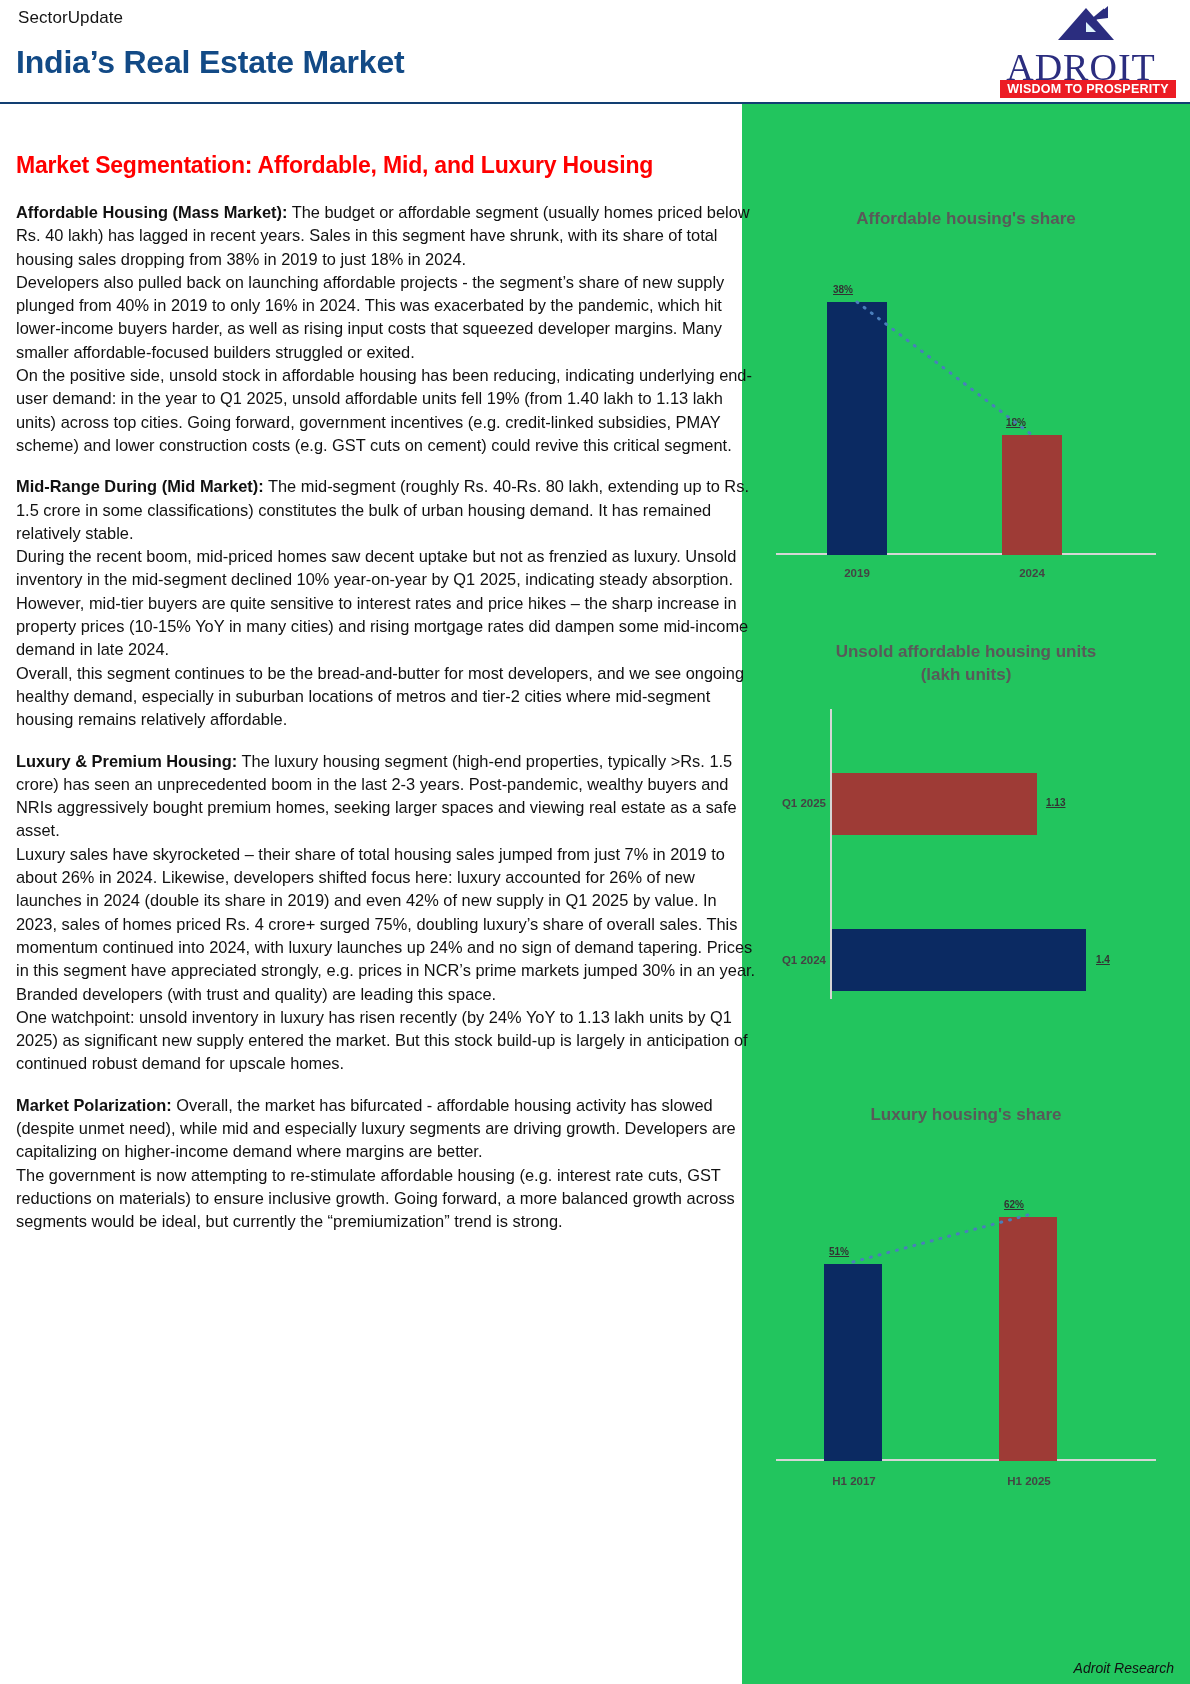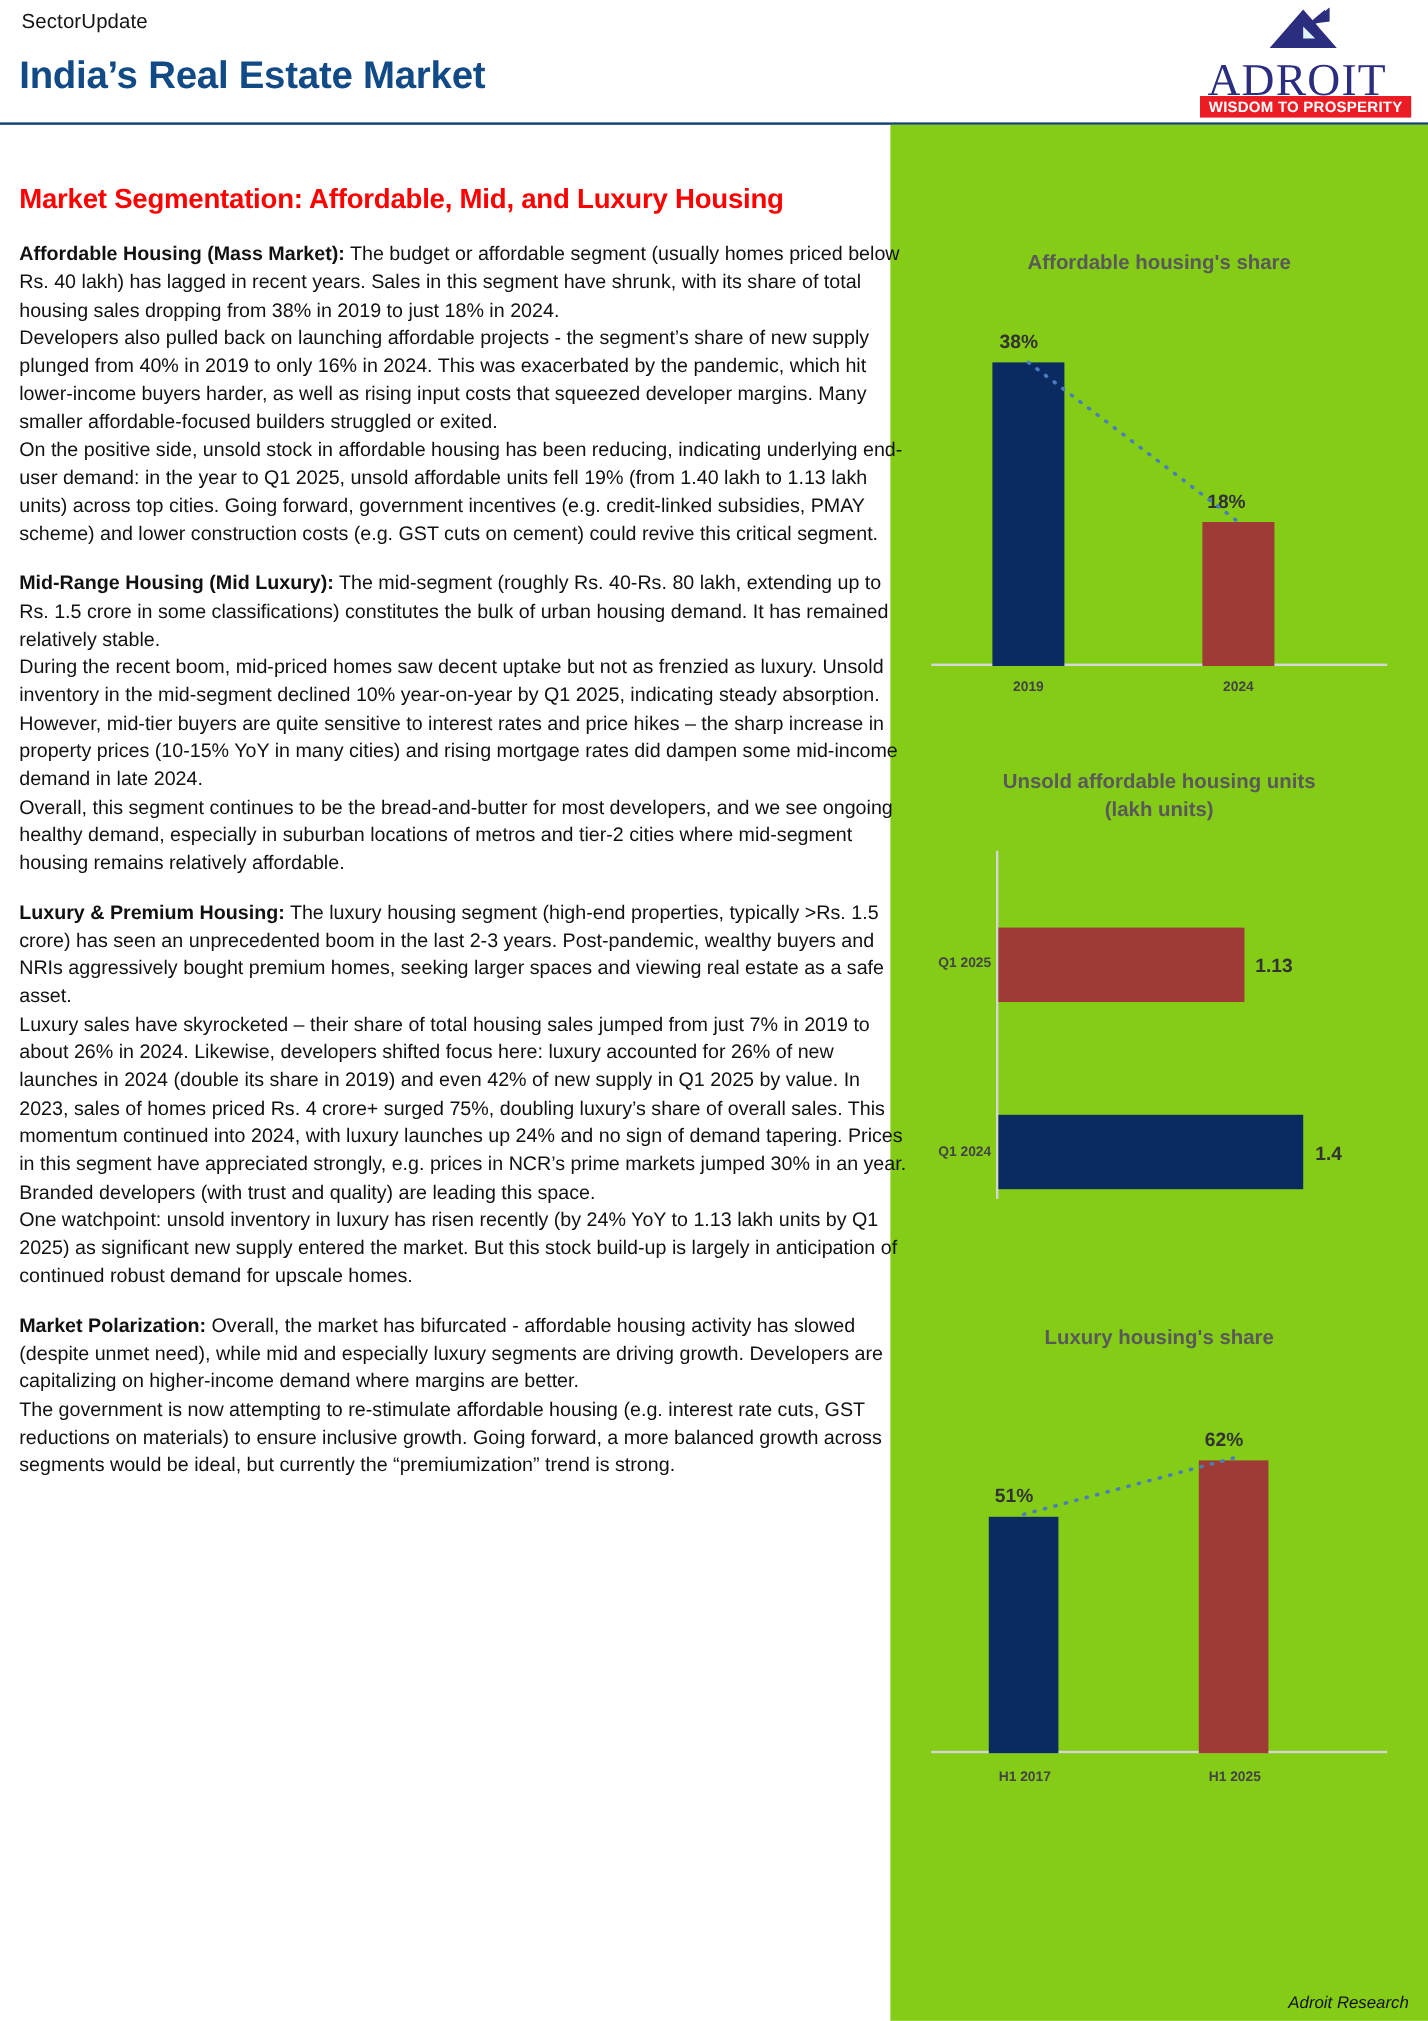--- a/index.html
+++ b/index.html
@@ -88,21 +88,21 @@
   .page-body {
     position: relative;
     height: 1580px;
   }
   .right-panel {
     position: absolute;
     right: 0;
     top: 0;
     width: 448px;
     height: 1580px;
-    background: #84cc16;
+    background: #22c55e;
   }
   .left-col {
     position: absolute;
     left: 16px;
     top: 0;
     width: 740px;
     margin-top: 20px;
   }
 
   .section-title {
@@ -154,24 +154,25 @@
   }
   .axis-line-v {
     position: absolute;
     top: 0;
     bottom: 0;
     width: 2px;
     background: #d6d6d6;
   }
   .val-label {
     position: absolute;
-    font-size: 16px;
+    font-size: 10px;
     font-weight: bold;
     color: #333333;
     white-space: nowrap;
+    text-decoration: underline;
   }
   .cat-label {
     position: absolute;
     font-size: 11.5px;
     font-weight: bold;
     color: #444444;
     white-space: nowrap;
     text-align: center;
   }
   .connector {
@@ -278,21 +279,21 @@
   </div>
 
   <div class="left-col">
     <div class="section-title">Market Segmentation: Affordable, Mid, and Luxury Housing</div>
 
     <div id="paras">
         <p class="para"><span class="lead">Affordable Housing (Mass Market):</span><span> The budget or affordable segment (usually homes priced below Rs. 40 lakh) has lagged in recent years. Sales in this segment have shrunk, with its share of total housing sales dropping from 38% in 2019 to just 18% in 2024.</span></p>
         <p class="para"><span>Developers also pulled back on launching affordable projects - the segment’s share of new supply plunged from 40% in 2019 to only 16% in 2024. This was exacerbated by the pandemic, which hit lower-income buyers harder, as well as rising input costs that squeezed developer margins. Many smaller affordable-focused builders struggled or exited.</span></p>
         <p class="para"><span>On the positive side, unsold stock in affordable housing has been reducing, indicating underlying end-user demand: in the year to Q1 2025, unsold affordable units fell 19% (from 1.40 lakh to 1.13 lakh units) across top cities. Going forward, government incentives (e.g. credit-linked subsidies, PMAY scheme) and lower construction costs (e.g. GST cuts on cement) could revive this critical segment.</span></p>
         <div class="para-gap"></div>
-        <p class="para"><span class="lead">Mid-Range Housing (Mid Luxury):</span><span> The mid-segment (roughly Rs. 40-Rs. 80 lakh, extending up to Rs. 1.5 crore in some classifications) constitutes the bulk of urban housing demand. It has remained relatively stable.</span></p>
+        <p class="para"><span class="lead">Mid-Range During (Mid Market):</span><span> The mid-segment (roughly Rs. 40-Rs. 80 lakh, extending up to Rs. 1.5 crore in some classifications) constitutes the bulk of urban housing demand. It has remained relatively stable.</span></p>
         <p class="para"><span>During the recent boom, mid-priced homes saw decent uptake but not as frenzied as luxury. Unsold inventory in the mid-segment declined 10% year-on-year by Q1 2025, indicating steady absorption.</span></p>
         <p class="para"><span>However, mid-tier buyers are quite sensitive to interest rates and price hikes – the sharp increase in property prices (10-15% YoY in many cities) and rising mortgage rates did dampen some mid-income demand in late 2024.</span></p>
         <p class="para"><span>Overall, this segment continues to be the bread-and-butter for most developers, and we see ongoing healthy demand, especially in suburban locations of metros and tier-2 cities where mid-segment housing remains relatively affordable.</span></p>
         <div class="para-gap"></div>
         <p class="para"><span class="lead">Luxury &amp; Premium Housing:</span><span> The luxury housing segment (high-end properties, typically &gt;Rs. 1.5 crore) has seen an unprecedented boom in the last 2-3 years. Post-pandemic, wealthy buyers and NRIs aggressively bought premium homes, seeking larger spaces and viewing real estate as a safe asset.</span></p>
         <p class="para"><span>Luxury sales have skyrocketed – their share of total housing sales jumped from just 7% in 2019 to about 26% in 2024. Likewise, developers shifted focus here: luxury accounted for 26% of new launches in 2024 (double its share in 2019) and even 42% of new supply in Q1 2025 by value. In 2023, sales of homes priced Rs. 4 crore+ surged 75%, doubling luxury’s share of overall sales. This momentum continued into 2024, with luxury launches up 24% and no sign of demand tapering. Prices in this segment have appreciated strongly, e.g. prices in NCR’s prime markets jumped 30% in an year. Branded developers (with trust and quality) are leading this space.</span></p>
         <p class="para"><span>One watchpoint: unsold inventory in luxury has risen recently (by 24% YoY to 1.13 lakh units by Q1 2025) as significant new supply entered the market. But this stock build-up is largely in anticipation of continued robust demand for upscale homes.</span></p>
         <div class="para-gap"></div>
         <p class="para"><span class="lead">Market Polarization:</span><span> Overall, the market has bifurcated - affordable housing activity has slowed (despite unmet need), while mid and especially luxury segments are driving growth. Developers are capitalizing on higher-income demand where margins are better.</span></p>
         <p class="para"><span>The government is now attempting to re-stimulate affordable housing (e.g. interest rate cuts, GST reductions on materials) to ensure inclusive growth. Going forward, a more balanced growth across segments would be ideal, but currently the “premiumization” trend is strong.</span></p>

